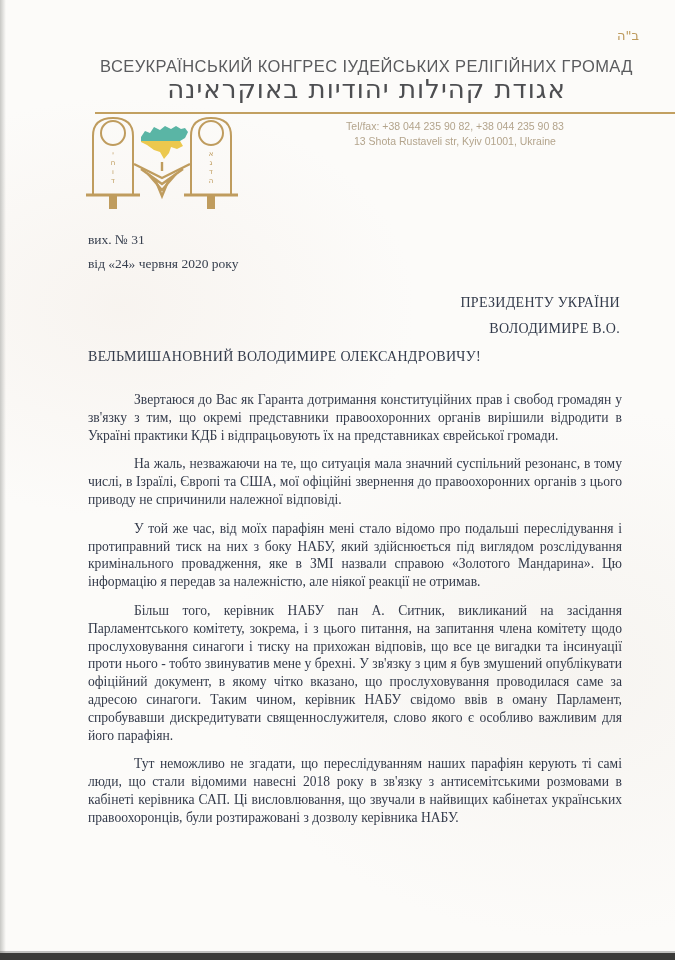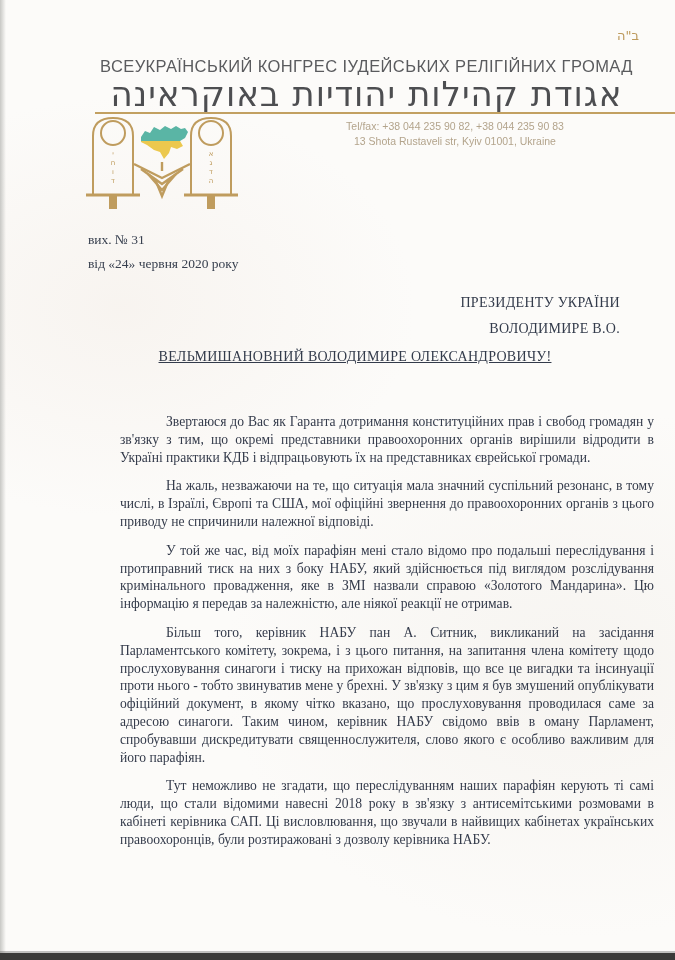--- a/index.html
+++ b/index.html
@@ -34,21 +34,21 @@
     position:absolute;top:57px;left:64px;right:6px;
     text-align:center;
     font-family:"Liberation Sans",sans-serif;
     font-size:16.5px;letter-spacing:.4px;
     color:#5a5b5e;
   }
   .org-he{
     position:absolute;top:74px;left:64px;right:6px;
     text-align:center;direction:rtl;
     font-family:"DejaVu Sans",sans-serif;
-    font-size:34px;font-weight:500;letter-spacing:1px;
+    font-size:26px;font-weight:500;letter-spacing:1px;
     color:#4d4e51;
   }
   .gold-line{
     position:absolute;top:112px;left:95px;right:0;height:2px;
     background:#c2a061;
   }
   .logo{
     position:absolute;top:114px;left:84px;width:158px;height:98px;
   }
   .contact{
@@ -65,27 +65,25 @@
   }
   .addressee{
     position:absolute;top:280px;right:55px;
     text-align:right;
     font-size:14px;line-height:26px;letter-spacing:.3px;
     color:#333b4b;
     margin-top:10px;
   }
   .salutation{
     position:absolute;top:349px;left:88px;width:534px;
-    text-align:center;
     font-size:14px;letter-spacing:.3px;
     color:#333b4b;
-    text-decoration:underline;
   }
   .body-text{
-    position:absolute;top:413px;left:88px;width:534px;margin-left:32px;
+    position:absolute;top:391px;left:88px;width:534px;
   }
   .body-text p{
     margin:0 0 11px 0;
     text-align:justify;
     text-indent:46px;
     font-size:13.6px;line-height:17.8px;
     color:#343b4b;
   }
 </style>
 </head>

